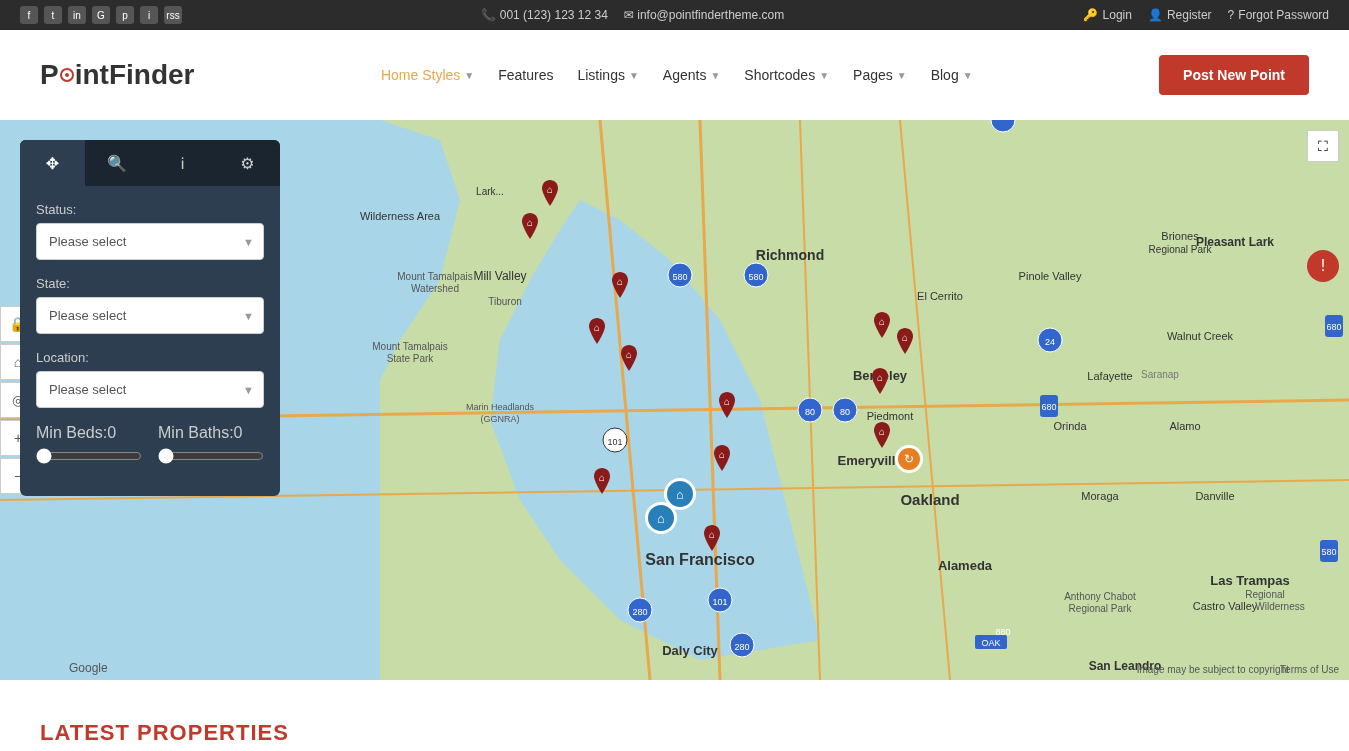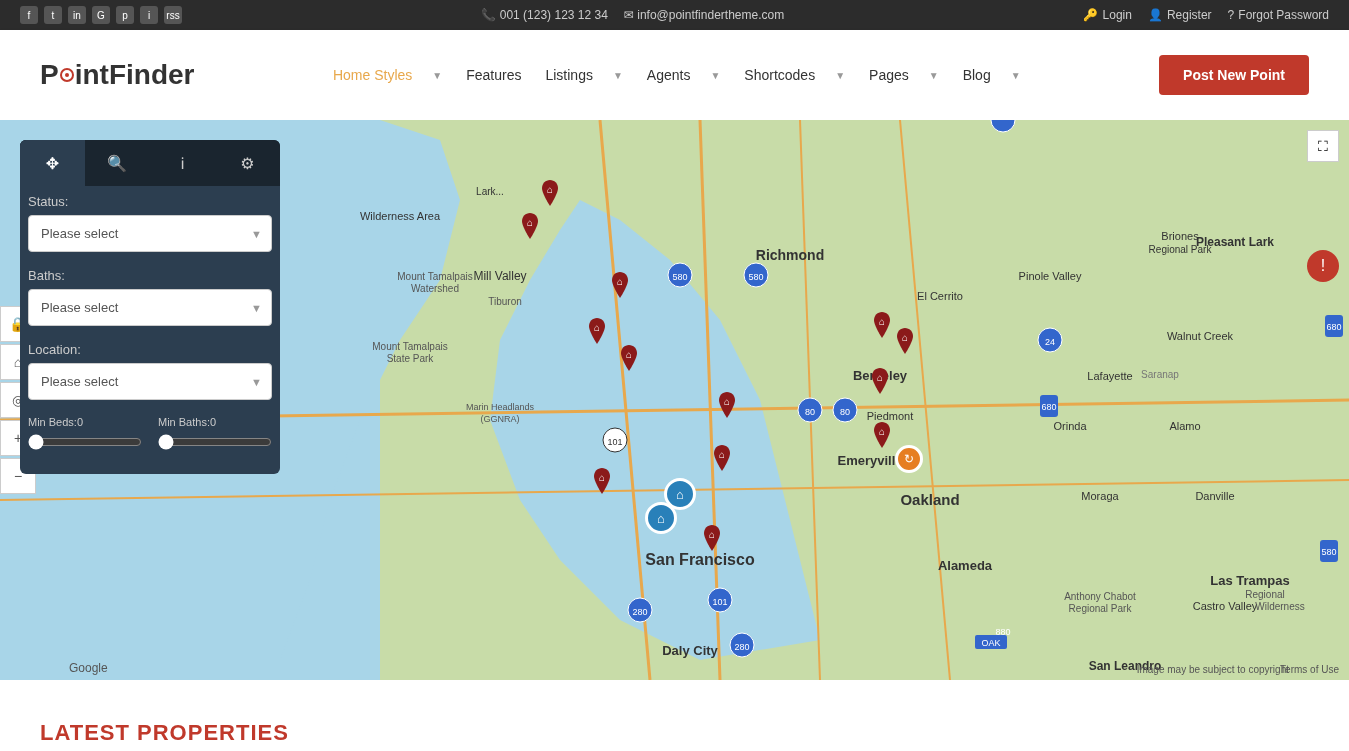--- a/index.html
+++ b/index.html
@@ -63,21 +63,21 @@
       background: #c0392b;
       border-radius: 50%;
     }
     nav { display: flex; align-items: center; gap: 24px; }
     .nav-item {
       color: #e8a84c;
       font-size: 14px;
       cursor: pointer;
       display: flex;
       align-items: center;
-      gap: 20px;
+      gap: 4px;
       text-decoration: none;
       justify-content: space-between;
     }
     .nav-item.dark { color: #333; }
     .nav-arrow { font-size: 10px; color: #999; }
     .post-btn {
       background: #c0392b;
       color: #fff;
       border: none;
       padding: 12px 24px;
@@ -130,21 +130,21 @@
       flex: 1;
       padding: 12px;
       display: flex;
       align-items: center;
       justify-content: center;
       cursor: pointer;
       color: #ccc;
       font-size: 16px;
     }
     .panel-tab.active { background: #2c3e50; color: #fff; }
-    .panel-body { padding: 8px; }
+    .panel-body { padding: 16px; }
     .form-group { margin-bottom: 16px; }
     .form-label { font-size: 13px; color: #ccc; margin-bottom: 6px; display: block; }
     .form-select {
       width: 100%;
       background: #fff;
       border: 1px solid #ccc;
       border-radius: 4px;
       padding: 10px 12px;
       font-size: 13px;
       color: #555;
@@ -161,21 +161,21 @@
       color: #999;
       pointer-events: none;
       font-size: 11px;
     }
     .range-row {
       display: flex;
       gap: 16px;
       margin-bottom: 12px;
     }
     .range-col { flex: 1; }
-    .range-label { font-size: 11px; color: #ccc; margin-bottom: 6px; }
+    .range-label { font-size: 16px; color: #ccc; margin-bottom: 6px; }
     .range-input {
       width: 100%;
       accent-color: #fff;
       cursor: pointer;
     }
     .search-btn {
       width: 100%;
       background: #fff;
       color: #333;
       border: none;
@@ -578,21 +578,21 @@
         <div class="form-group">
           <label class="form-label">Status:</label>
           <div class="select-wrapper">
             <select class="form-select">
               <option>Please select</option>
             </select>
             <span class="select-arrow">▼</span>
           </div>
         </div>
         <div class="form-group">
-          <label class="form-label">Baths:</label>
+          <label class="form-label">State:</label>
           <div class="select-wrapper">
             <select class="form-select">
               <option>Please select</option>
             </select>
             <span class="select-arrow">▼</span>
           </div>
         </div>
         <div class="form-group">
           <label class="form-label">Location:</label>
           <div class="select-wrapper">

